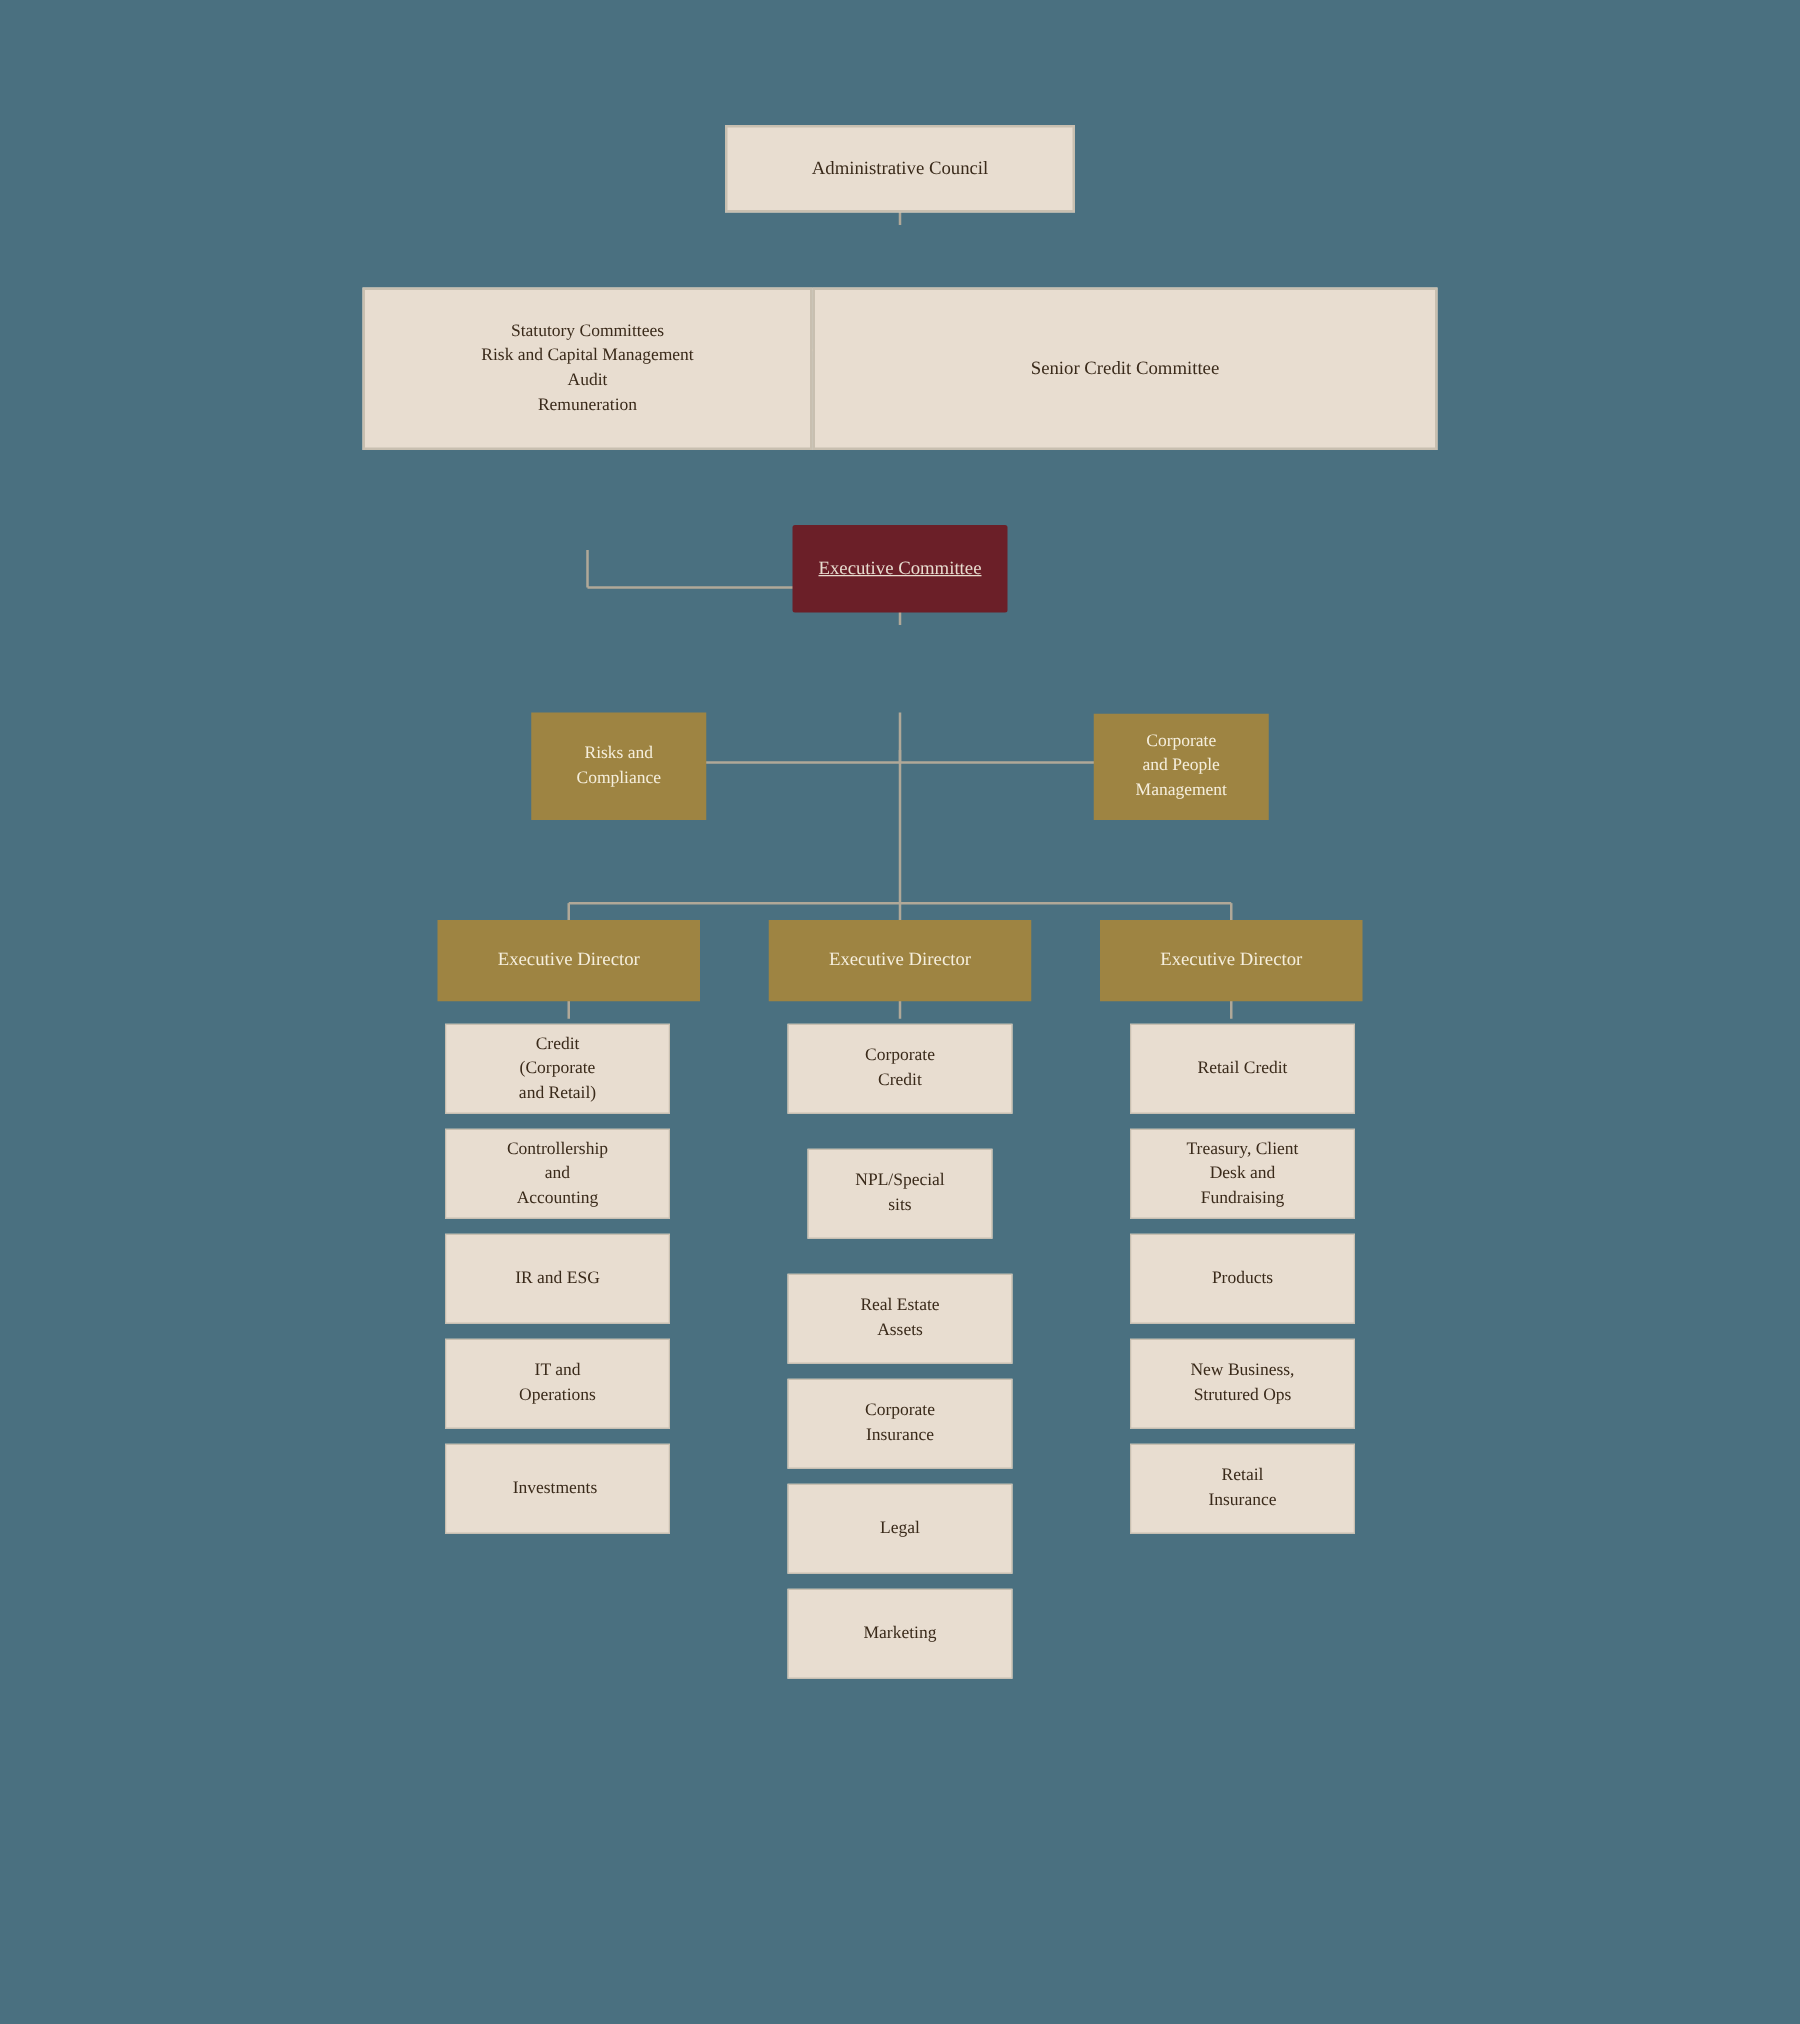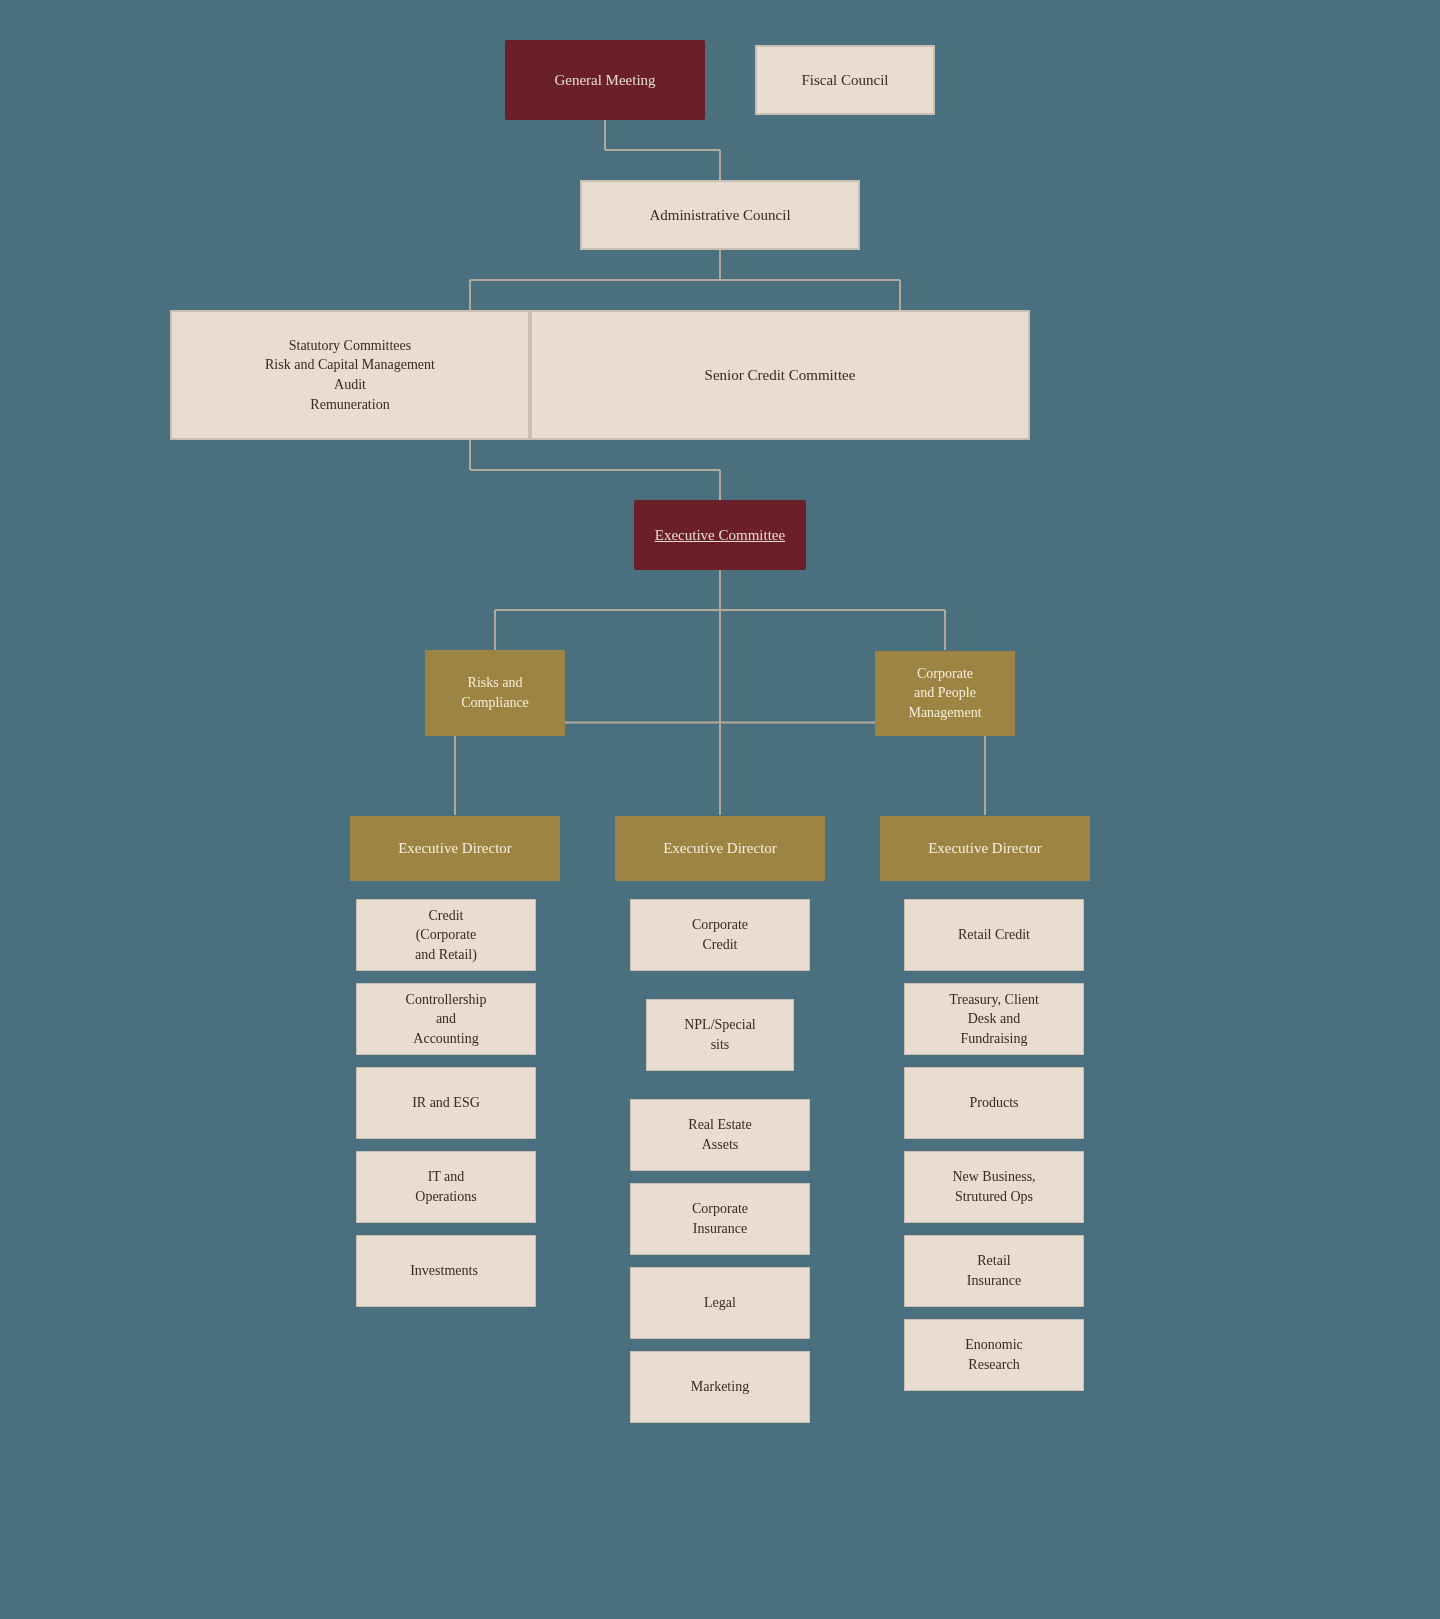--- a/index.html
+++ b/index.html
@@ -63,40 +63,32 @@
       <line x1="775" y1="610" x2="775" y2="650" stroke="#b0a898" stroke-width="2"></line>
       <line x1="550" y1="600" x2="550" y2="722.5" stroke="#b0a898" stroke-width="2"></line>
       <line x1="285" y1="722.5" x2="815" y2="722.5" stroke="#b0a898" stroke-width="2"></line>
       <line x1="285" y1="722.5" x2="285" y2="815" stroke="#b0a898" stroke-width="2"></line>
       <line x1="550" y1="722.5" x2="550" y2="815" stroke="#b0a898" stroke-width="2"></line>
       <line x1="815" y1="722.5" x2="815" y2="815" stroke="#b0a898" stroke-width="2"></line>
     </svg>
 
   <div style="position:relative;z-index:1;padding:40px 0 60px 0;">
 
-    <div id="row0" style="display:flex;justify-content:center;align-items:center;gap:50px;margin-bottom:0;">
-      <div id="gm-box" class="box box-dark-red" style="width:200px;height:80px;border-radius:2px;">
-        <span>General Meeting</span>
-      </div>
-      <div id="fc-box" class="box box-cream" style="width:180px;height:70px;border:2px solid #c8bfb0;">
-        <span>Fiscal Council</span>
-      </div>
-    </div>
 
     <div style="height:60px;"></div>
 
     <div id="row1" style="display:flex;justify-content:center;">
       <div id="ac-box" class="box box-cream" style="width:280px;height:70px;border:2px solid #c8bfb0;">
         <span>Administrative Council</span>
       </div>
     </div>
 
     <div style="height:60px;"></div>
 
-    <div id="row2" style="display:flex;align-items:stretch;gap:0;">
+    <div id="row2" style="display:flex;justify-content:center;align-items:stretch;gap:0;">
       <div id="stat-box" class="box box-cream" style="width:360px;height:130px;border:2px solid #c8bfb0;font-size:14px;white-space:pre-line;">
         <span>Statutory Committees<br>Risk and Capital Management<br>Audit<br>Remuneration</span>
       </div>
       <div id="sc-box" class="box box-cream" style="width:500px;height:130px;border:2px solid #c8bfb0;font-size:15px;">
         <span>Senior Credit Committee</span>
       </div>
     </div>
 
     <div style="height:60px;"></div>
 
@@ -183,20 +175,17 @@
         </div>
         <div class="box sub-box" style="width:180px;margin:0 auto;">
           <span>Products</span>
         </div>
         <div class="box sub-box" style="width:180px;margin:0 auto;">
           <span>New Business,<br>Strutured Ops</span>
         </div>
         <div class="box sub-box" style="width:180px;margin:0 auto;">
           <span>Retail<br>Insurance</span>
         </div>
-        <div class="box sub-box" style="width:180px;margin:0 auto;">
-          <span>Enonomic<br>Research</span>
-        </div>
       </div>
 
     </div>
   </div>
 </div>
 
 </body></html>

